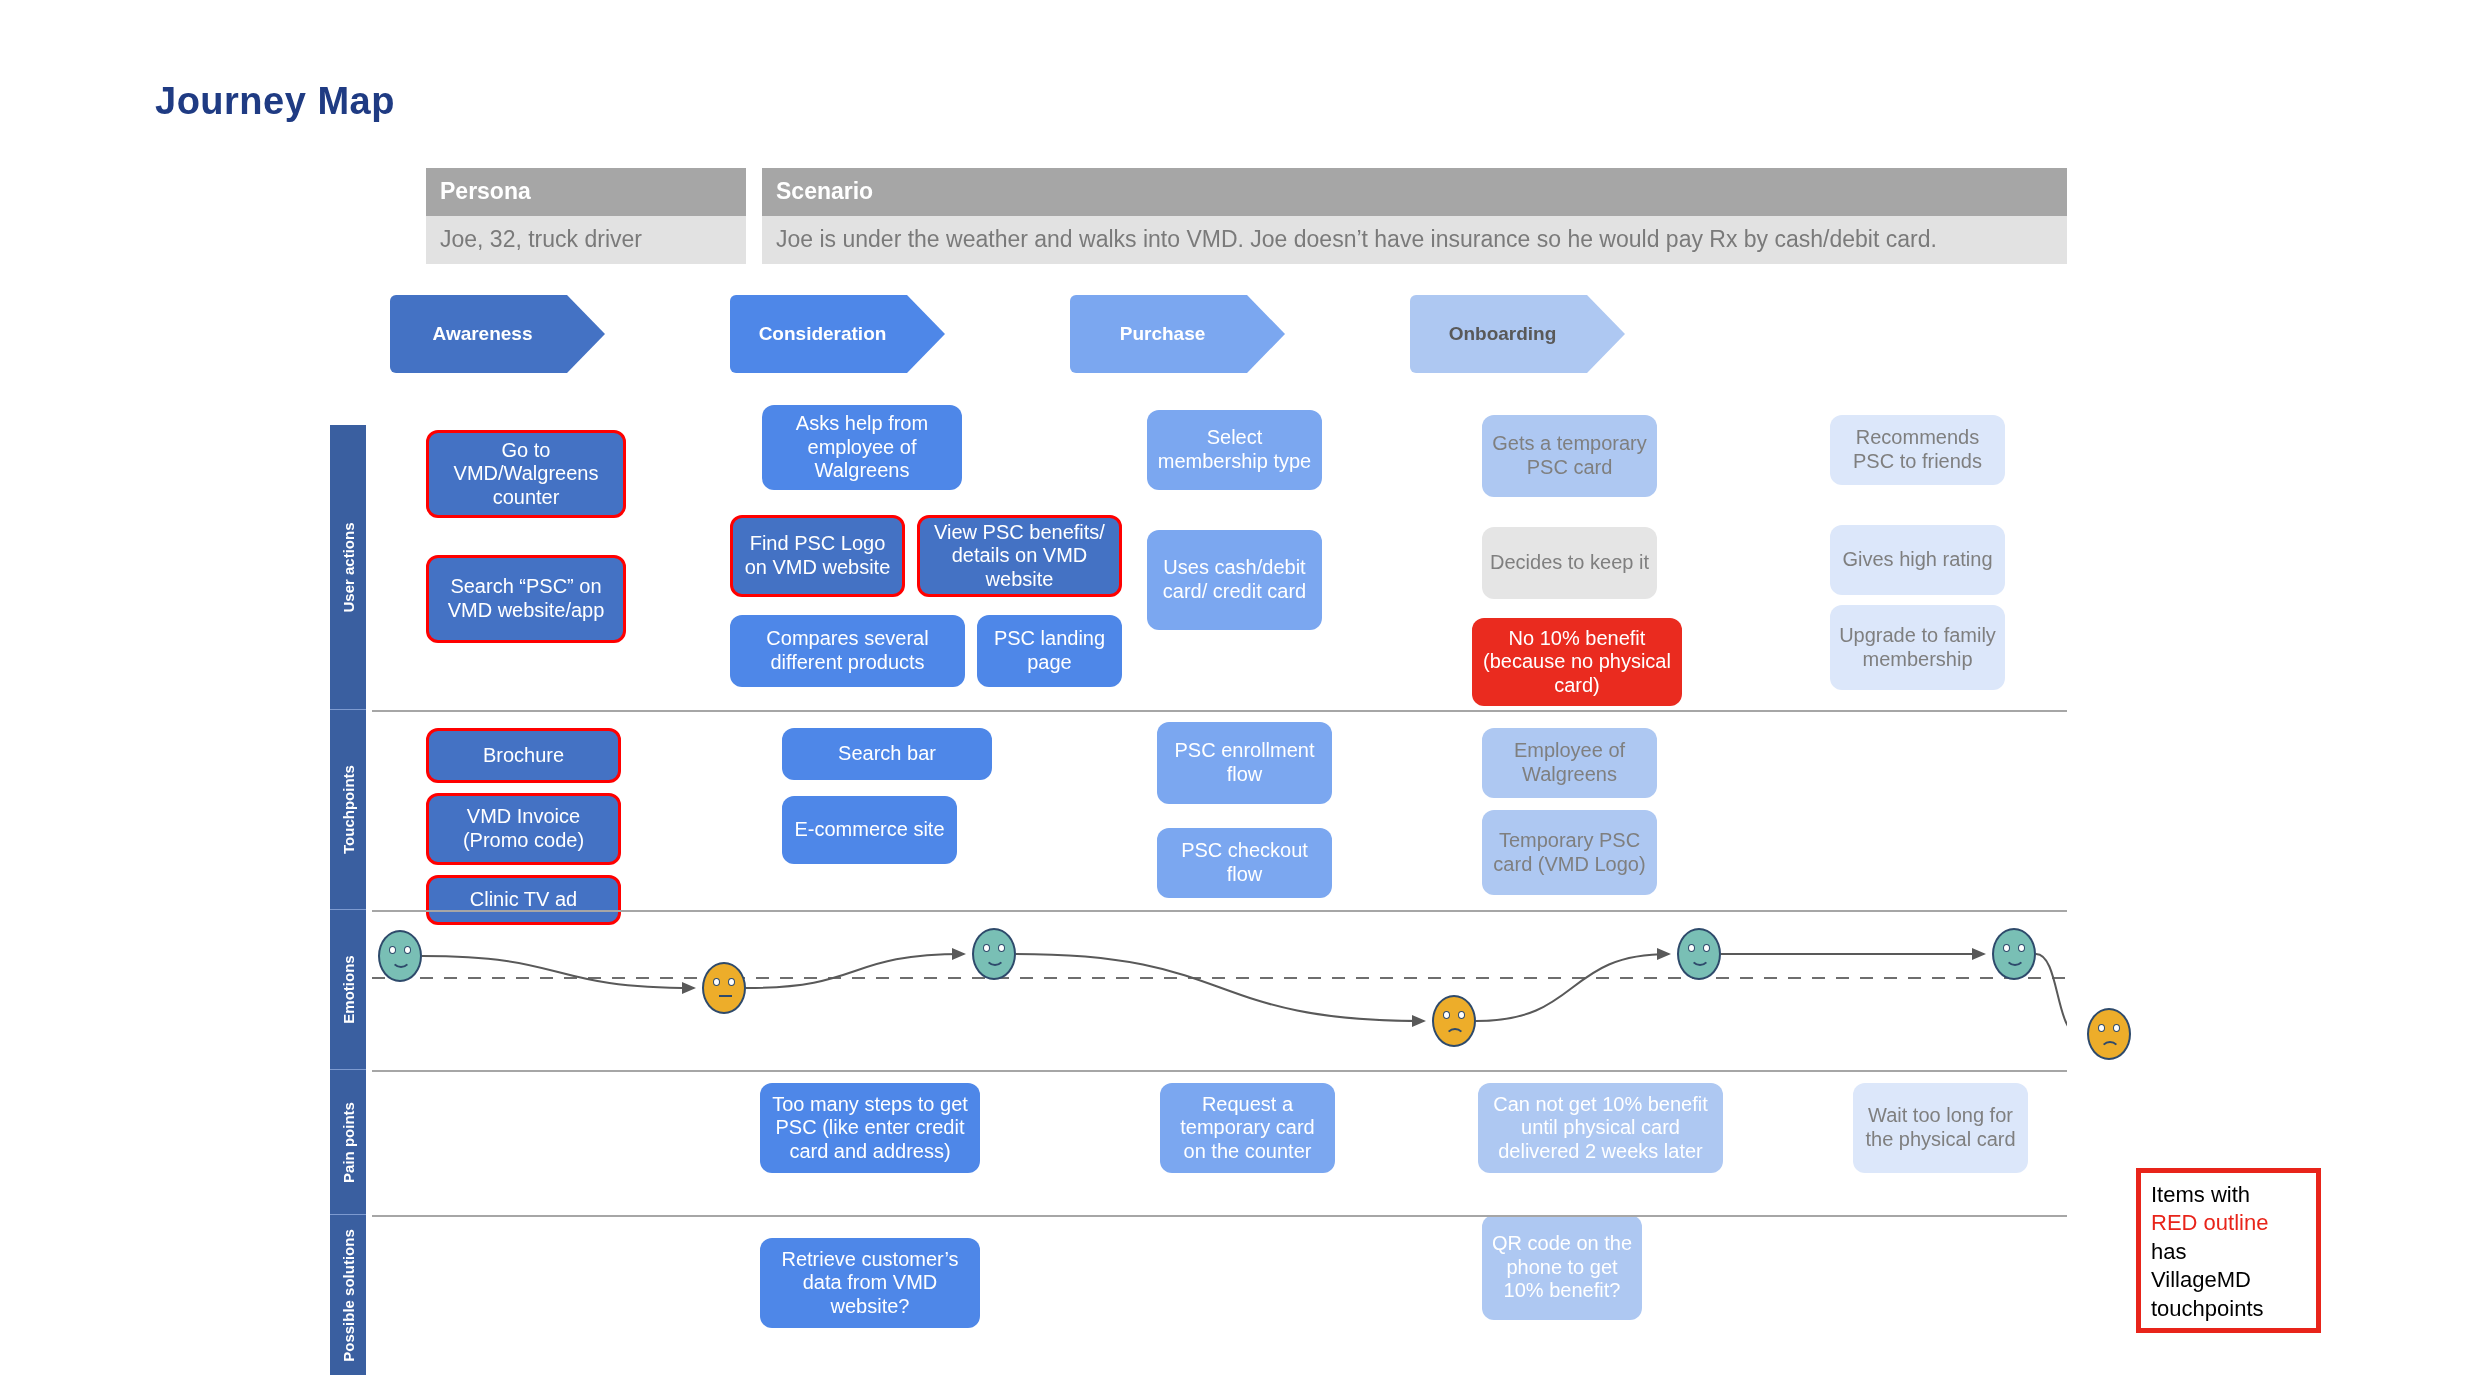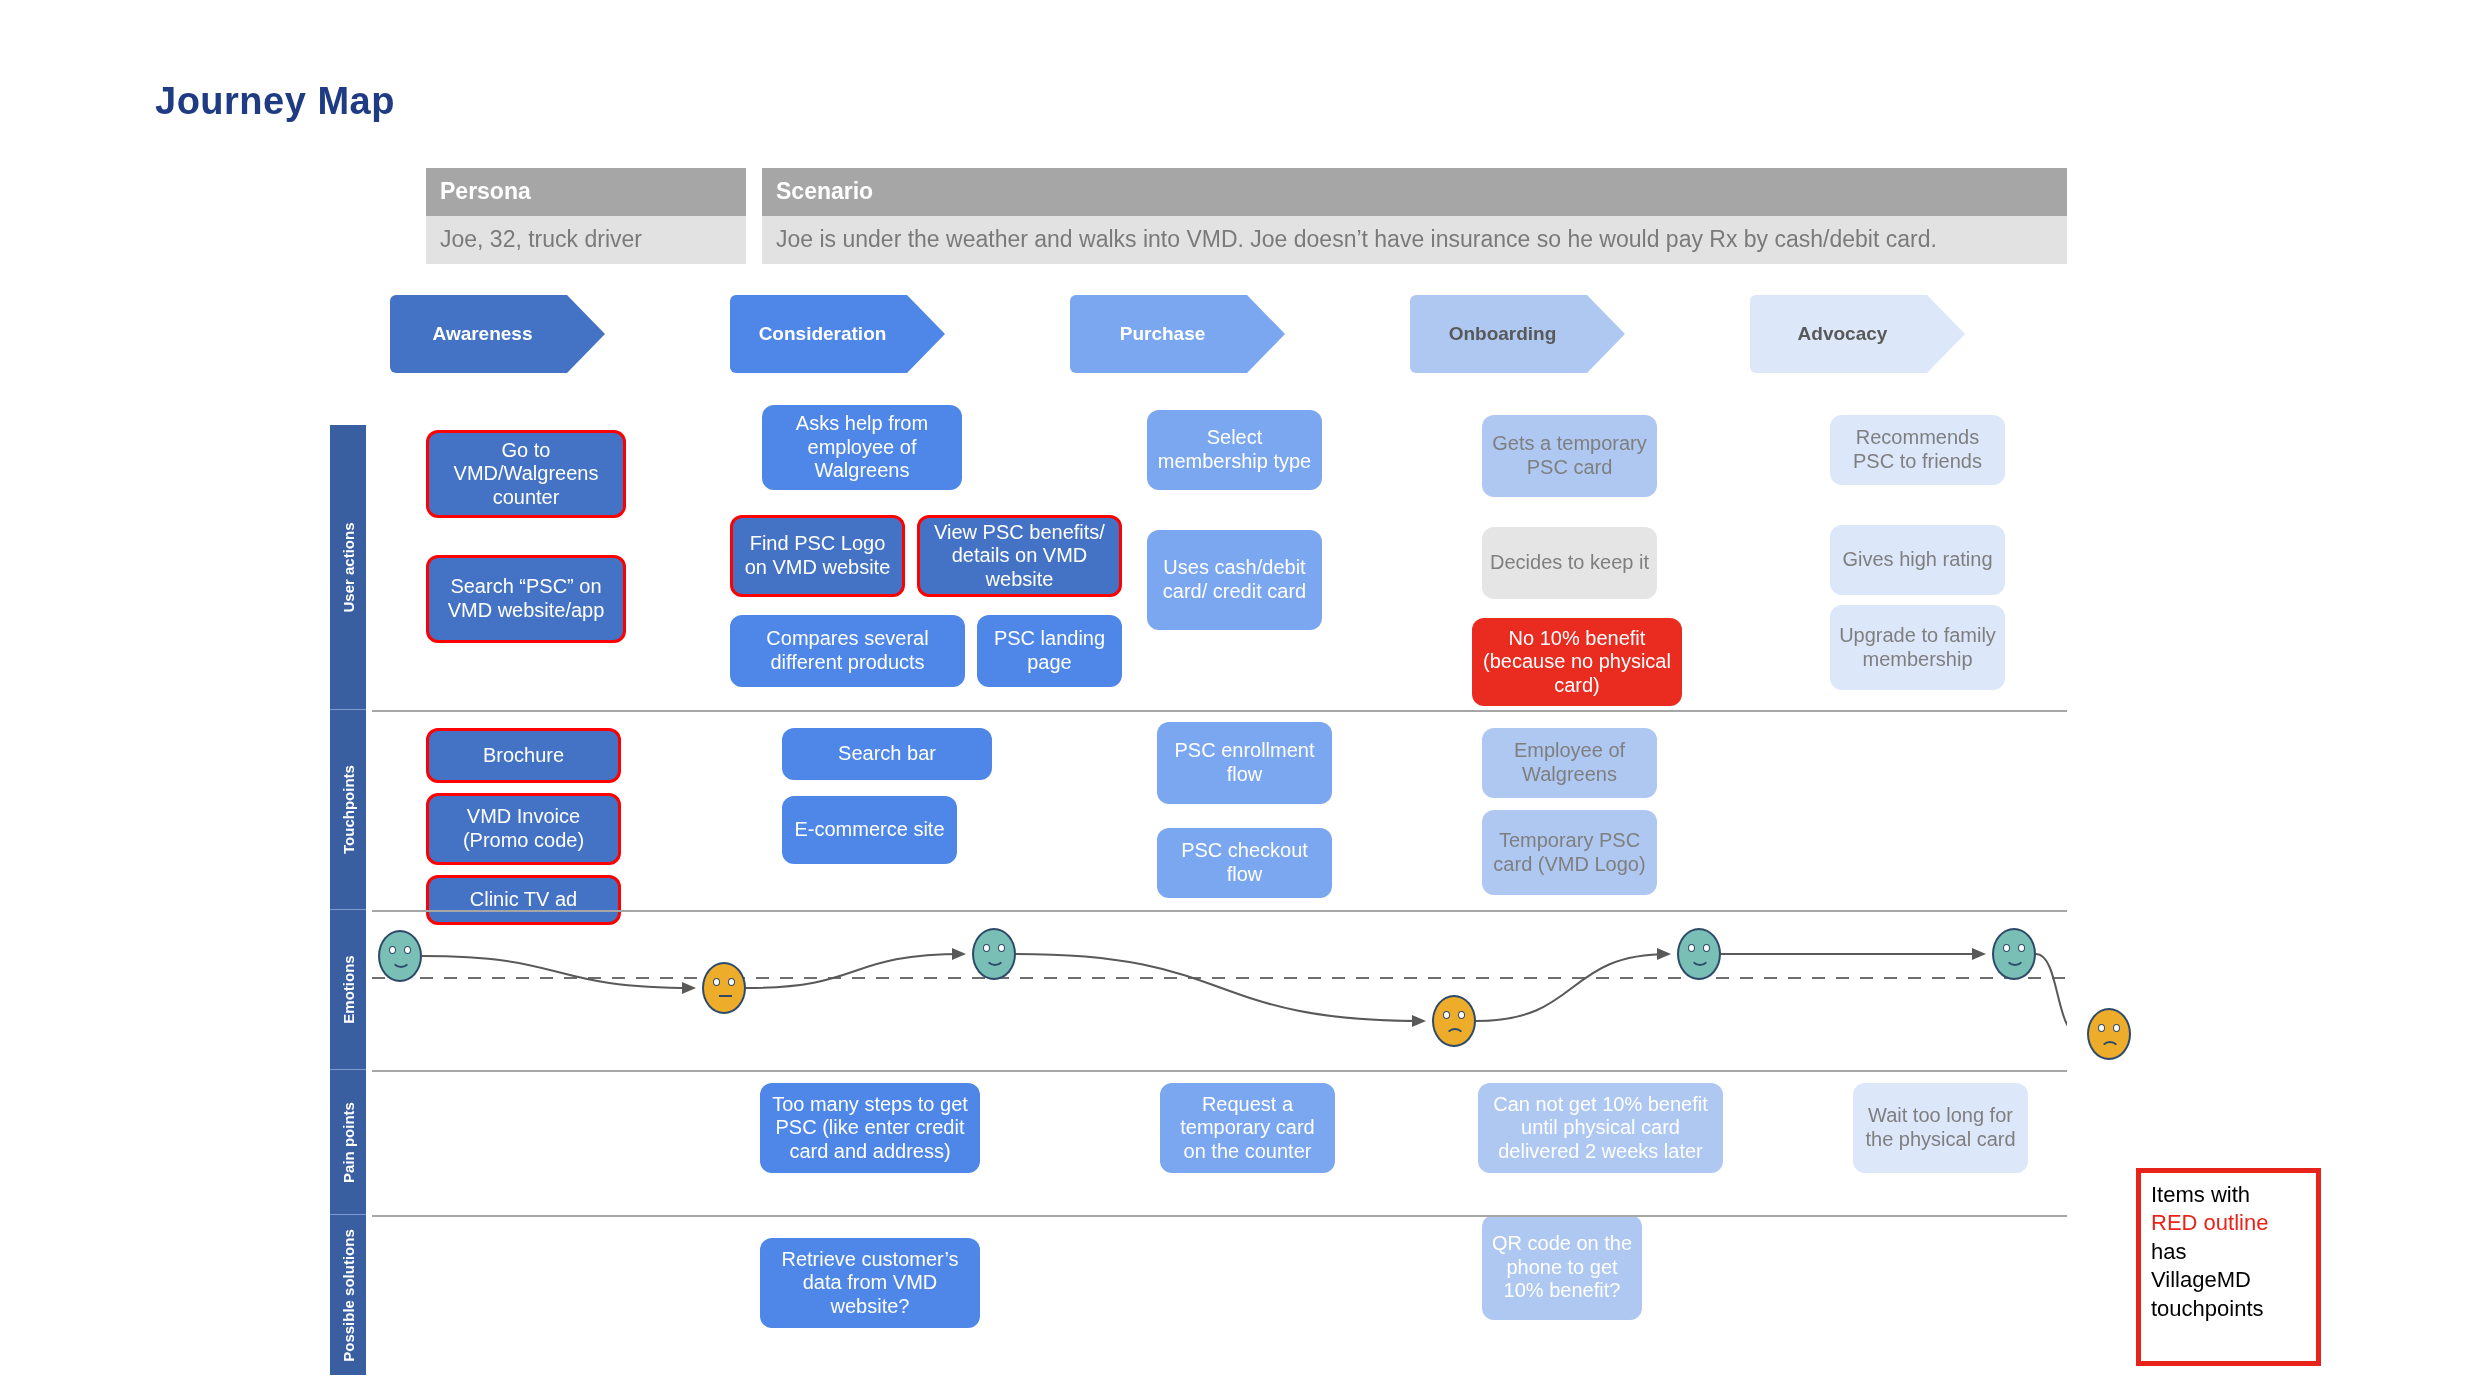--- a/index.html
+++ b/index.html
@@ -188,21 +188,21 @@
     left: 15px;
     width: 13px;
   }
 
   
   #legend-box {
     position: absolute;
     left: 2136px;
     top: 1168px;
     width: 185px;
-    height: 198px;
+    height: 165px;
     border: 5px solid #E8241A;
     background: #ffffff;
     box-sizing: border-box;
     padding: 8px 10px;
     font-size: 22px;
     line-height: 1.29;
     color: #000000;
   }
   #legend-box .legend-red { color: #E8241A; }
 </style>
@@ -226,23 +226,20 @@
       <span class="phase-label">Awareness</span>
     </div>
     <div class="phase-chevron" style="left: 340px; width: 215px; background: rgb(78, 135, 232); color: rgb(255, 255, 255);">
       <span class="phase-label">Consideration</span>
     </div>
     <div class="phase-chevron" style="left: 680px; width: 215px; background: rgb(123, 167, 240); color: rgb(255, 255, 255);">
       <span class="phase-label">Purchase</span>
     </div>
     <div class="phase-chevron" style="left: 1020px; width: 215px; background: rgb(174, 200, 242); color: rgb(89, 89, 89);">
       <span class="phase-label">Onboarding</span>
-    </div>
-    <div class="phase-chevron" style="left: 1360px; width: 215px; background: rgb(220, 231, 250); color: rgb(89, 89, 89);">
-      <span class="phase-label">Advocacy</span>
     </div>
   </div>
 
 <div id="row-spine">
     <div class="spine-cell" style="top: 0px; height: 285px;">
       <span class="spine-label">User actions</span>
     </div>
     <div class="spine-cell" style="top: 285px; height: 200px;">
       <span class="spine-label">Touchpoints</span>
     </div>

